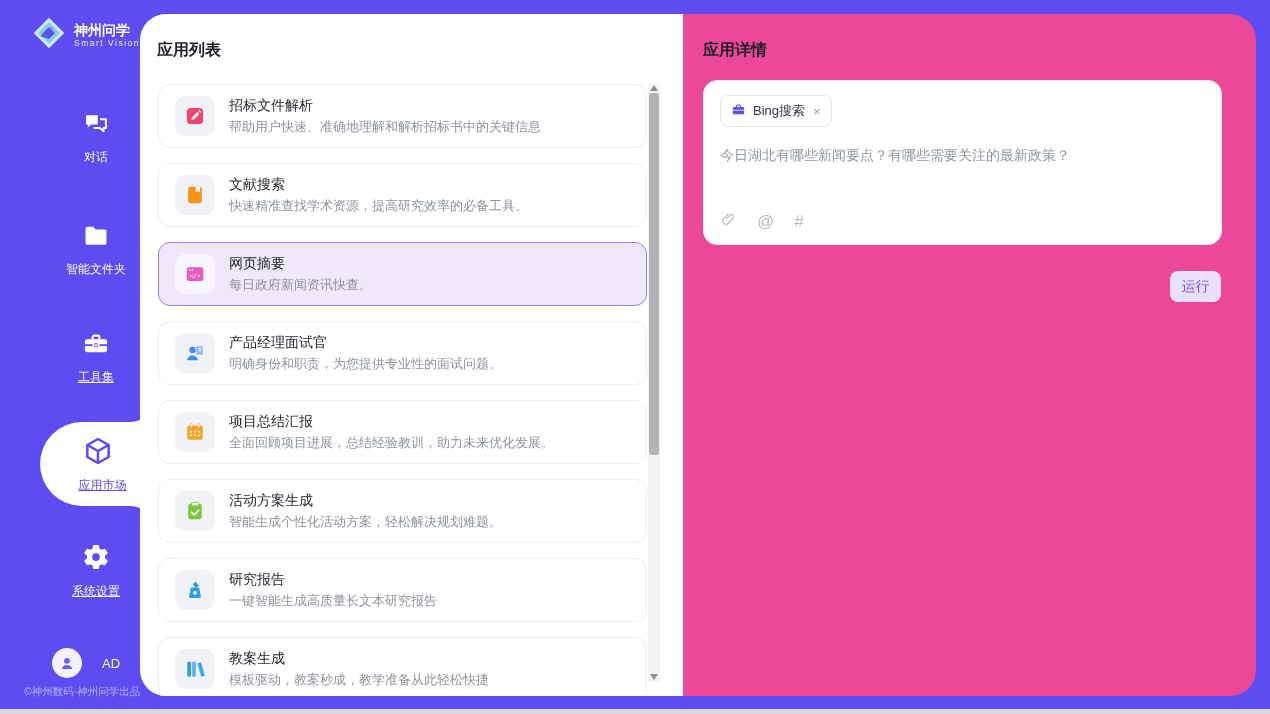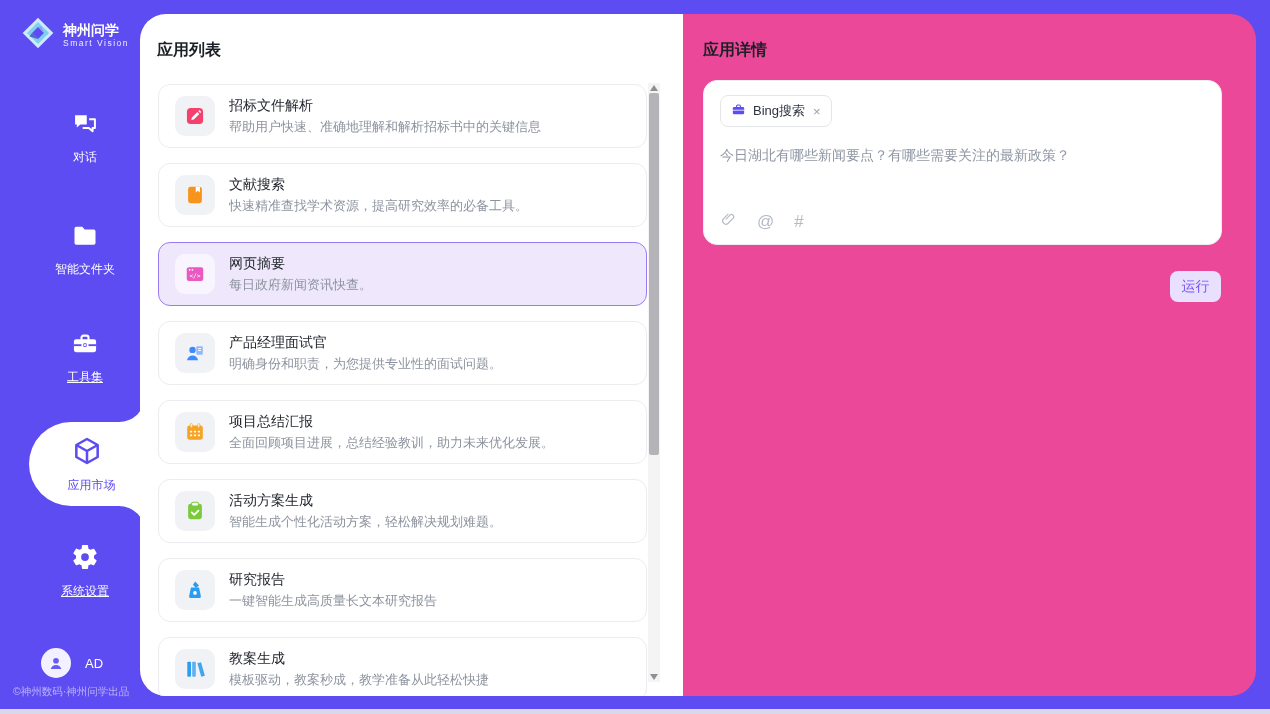--- a/index.html
+++ b/index.html
@@ -1,33 +1,33 @@
 <!DOCTYPE html>
 <html><head>
 <meta charset="utf-8">
 <style>
   html,body{margin:0;padding:0;}
   body{font-family:"Liberation Sans","DejaVu Sans",sans-serif;background:#e8e8ef;}
   .canvas{position:relative;width:1270px;height:714px;background:#5d4cf2;overflow:hidden;}
   .bottom-strip{position:absolute;left:0;right:0;bottom:0;height:5px;background:#d9d7ea;}
 
   
-  .sidebar{position:absolute;left:5px;top:0;width:140px;height:628px;}
+  .sidebar{position:absolute;left:16px;top:0;width:140px;height:628px;}
   .logo{position:absolute;left:16px;top:16px;display:flex;align-items:center;gap:8px;}
   .logo-name{color:#fff;font-size:14px;font-weight:700;line-height:16px;}
   .logo-sub{color:#eef0ff;font-size:8.5px;letter-spacing:1.5px;line-height:11px;}
   .nav-item{position:absolute;left:0;width:140px;display:flex;flex-direction:column;align-items:center;gap:7px;color:#fff;cursor:pointer;padding-left:10px;}
   .nav-label{font-size:12px;color:#fff;}
   .nav-label.u{text-decoration:underline;}
   .bubble{position:absolute;left:24px;top:422px;width:116px;height:84px;background:#fff;border-radius:42px 0 0 42px;display:flex;flex-direction:column;align-items:center;justify-content:center;gap:6px;cursor:pointer;}
-  .bubble .nav-label{color:#5d4cf2;margin-left:9px;}
+  .bubble .nav-label{color:#5d4cf2;text-decoration:underline;margin-left:9px;}
   .notch{position:absolute;right:0;width:26px;height:26px;background:#fff;}
   .notch.t{top:396px;} .notch.t::before{content:"";position:absolute;inset:0;background:#5d4cf2;border-bottom-right-radius:26px;}
   .notch.b{top:506px;} .notch.b::before{content:"";position:absolute;inset:0;background:#5d4cf2;border-top-right-radius:26px;}
-  .user-row{position:absolute;left:36px;top:648px;display:flex;align-items:center;gap:14px;}
+  .user-row{position:absolute;left:36px;top:648px;display:flex;align-items:center;gap:20px;}
   .avatar{width:30px;height:30px;border-radius:50%;background:#f3f1ff;display:flex;align-items:center;justify-content:center;}
   .user-name{color:#fff;font-size:13px;}
   .copyright{position:absolute;left:8px;top:685px;width:160px;color:rgba(255,255,255,.55);font-size:10.5px;white-space:nowrap;}
 
   
   .content{position:absolute;left:140px;top:14px;width:1116px;height:682px;border-radius:26px;overflow:hidden;display:flex;}
   .panel-list{position:relative;width:543px;height:100%;background:#ffffff;flex:none;}
   .panel-detail{position:relative;flex:1;height:100%;background:#ec4899;}
   .panel-title{position:absolute;top:26px;left:17px;font-size:16px;font-weight:700;color:#1c2026;}
   .panel-detail .panel-title{left:20px;}

